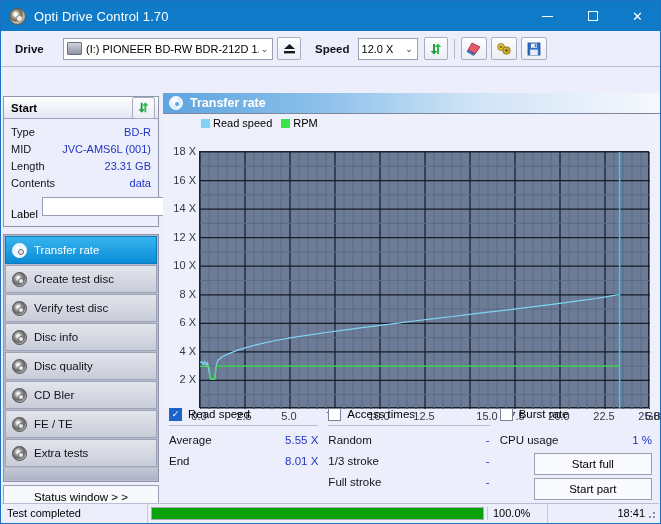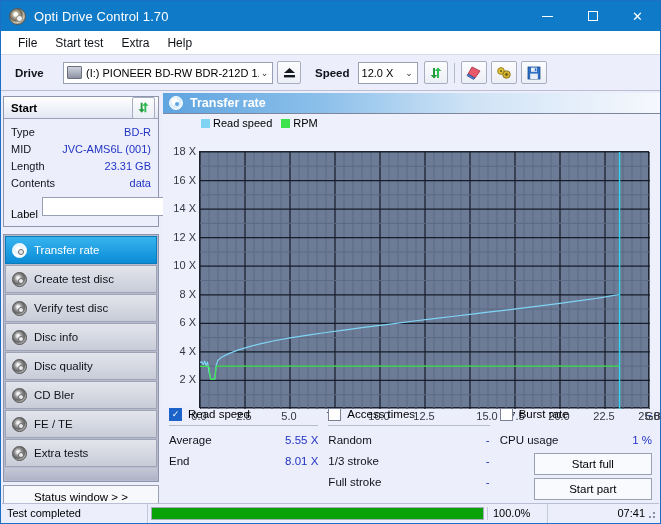--- a/index.html
+++ b/index.html
@@ -212,26 +212,20 @@
       <div class="tb-btn">
           <i class="gl-min"></i>
         </div>
       <div class="tb-btn">
           <i class="gl-max"></i>
         </div>
       <div class="tb-btn close">✕</div>
     </div>
   </div>
 
-  <div class="menubar">
-    <div class="menu-item">File</div>
-    <div class="menu-item">Start test</div>
-    <div class="menu-item">Extra</div>
-    <div class="menu-item">Help</div>
-  </div>
 
   <div class="drivebar">
     <div class="lbl-bold" style="width:56px;padding-left:8px;">Drive</div>
 
     <div class="combo" style="width:210px;">
       <span style="display:inline-block;width:15px;height:13px;margin-right:4px;
             background:linear-gradient(#cfd4df,#8d93a3);border:1px solid #6b7080;border-radius:1px;"></span>
       <span class="cv">(I:)  PIONEER BD-RW   BDR-212D 1.01</span>
       <span class="chev">⌄</span>
     </div>
@@ -563,17 +557,17 @@
   </div>
 
   <div class="statusbar">
     <div class="sb-cell sb-text">Test completed</div>
     <div class="progwrap">
       <div class="progbar">
           <div class="progfill" id="progfill" style="width: 100%;"></div>
         </div>
     </div>
     <div class="sb-cell sb-pct">100.0%</div>
-    <div class="sb-time">07:41</div>
+    <div class="sb-time">18:41</div>
     <div class="grip"></div>
   </div>
 
 </div>
 
 </body></html>

